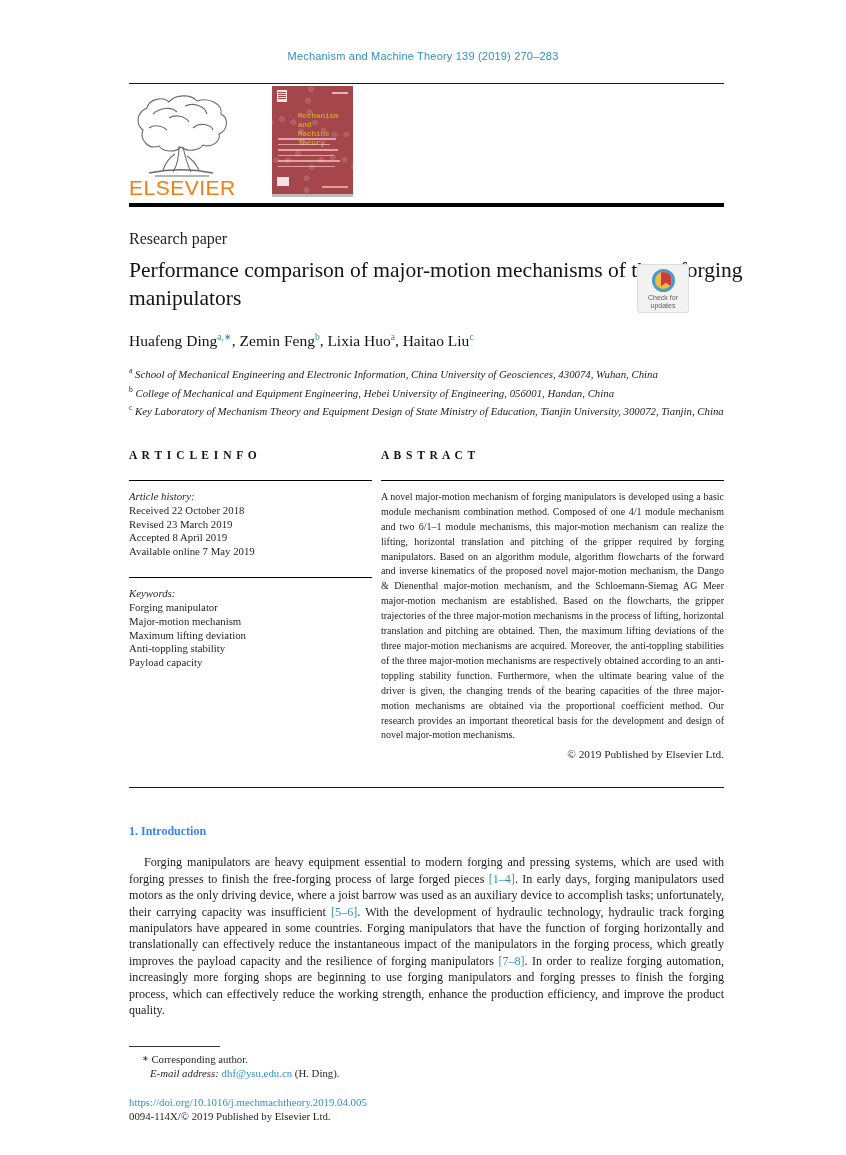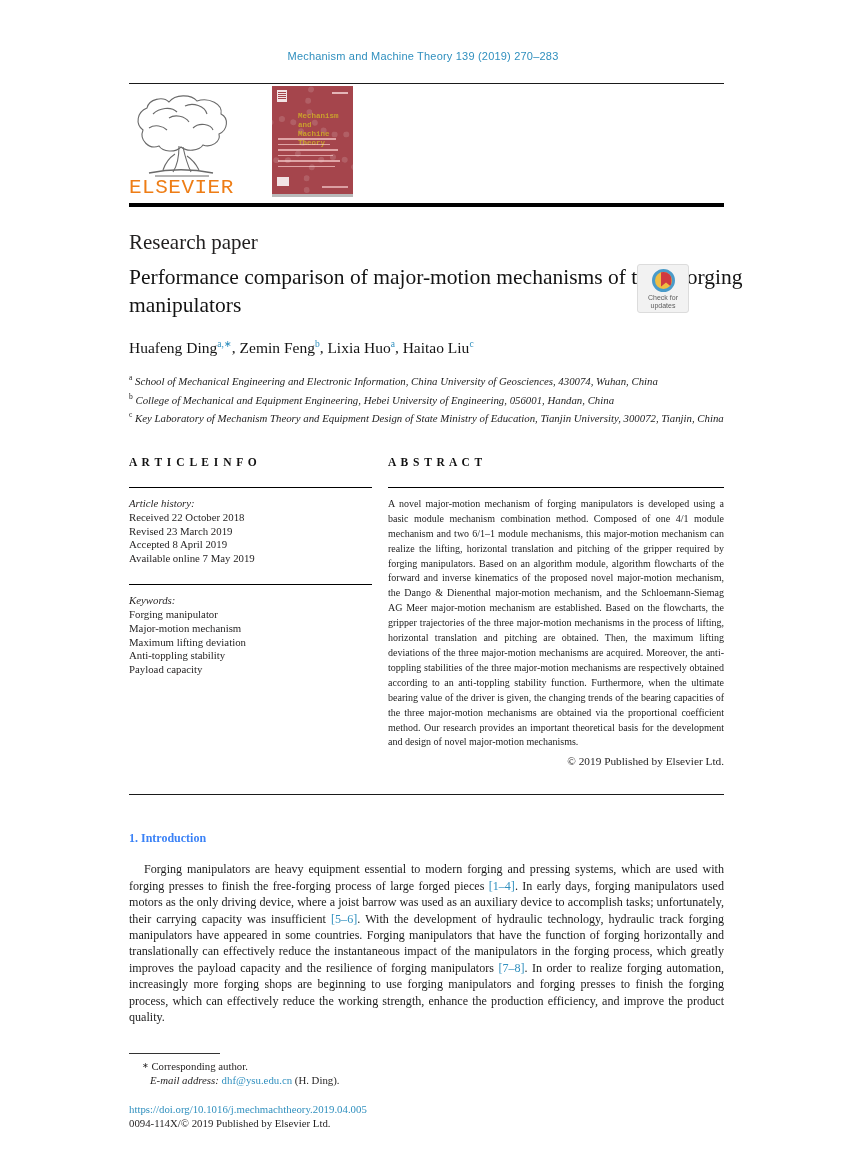--- a/index.html
+++ b/index.html
@@ -16,21 +16,21 @@
   .runhead { padding-top:50px; text-align:center; font-size:11px; letter-spacing:.2px; }
 
   .rule-thin  { margin:0 56px 0 63px; border-top:1px solid #1a1a1a; }
   .rule-thick { margin:0 56px 0 63px; border-top:4px solid #000; }
   .runhead-rule { margin-top:21px; }
 
   
   .band { margin:0 56px 0 63px; display:flex; align-items:stretch; height:112px; position:relative; }
   .logo-box { width:118px; padding-top:10px; display:flex; flex-direction:column; align-items:flex-start; }
   .logo-box svg { display:block; }
-  .elsevier-word { font-family:Liberation Mono, monospace; color:#ee7d15; font-size:21px; letter-spacing:.5px; margin-top:-2px; }
+  .elsevier-word { font-family:Liberation Sans, sans-serif; color:#ee7d15; font-size:21px; letter-spacing:.5px; margin-top:-2px; }
   .center-box { flex:1; background:#ececec; margin-top:10px; height:102px; text-align:center; padding-top:9px; }
   .contents-line { font-size:11.5px; }
   .journal-title { font-size:27px; margin-top:10px; letter-spacing:.3px; color:#111; }
   .homepage-line { font-size:11.5px; margin-top:13px; }
   .cover-gap { width:25px; }
   .cover {
     width:81px; height:111px; margin-top:2px; position:relative;
     background:#a5454c; overflow:hidden; border-bottom:3px solid #b9b9b9;
   }
   .cover .gear { position:absolute; border-radius:50%; border:6px dotted rgba(255,255,255,.14); }
@@ -42,21 +42,21 @@
   .cover-topline { position:absolute; right:5px; top:6px; width:16px; height:2px; background:rgba(255,230,230,.7); }
   .cover-title { position:absolute; left:6px; top:26px; font-family:Liberation Mono, monospace; font-weight:bold; font-size:7.5px; line-height:9px; color:#c9a02e;margin-left:20px; }
   .cover-lines { position:absolute; left:6px; top:52px; }
   .cover-lines div { height:1.5px; background:rgba(255,215,215,.65); margin-bottom:4px; }
   .cover-foot { position:absolute; left:5px; bottom:8px; width:12px; height:9px; background:rgba(255,255,255,.85); }
   .cover-vol { position:absolute; right:5px; bottom:6px; width:26px; height:2px; background:rgba(255,220,220,.6); }
   .band-rule { margin-top:7px; }
 
   
   .head-wrap { margin:0 56px 0 63px; position:relative; }
-  .type-label { margin-top:23px; font-size:21px; }
+  .type-label { margin-top:23px; font-size:16px; }
   .paper-title { margin-top:9px; font-size:21.5px; line-height:27.5px; width:640px; color:#131313; }
   .badge {
     position:absolute; right:35px; top:34px; width:52px; height:49px;
     background:#f2f2f2; border:1px solid #dcdcdc; border-radius:3px;
     display:flex; flex-direction:column; align-items:center; cursor:pointer;
   }
   .badge-circle {
     margin-top:4px; width:23px; height:23px; border-radius:50%;
     background:#f0bd42; border:3px solid #4a9bc9; position:relative; overflow:hidden;
   }
@@ -68,21 +68,21 @@
 
   .authors { margin-top:19px; font-size:15.5px; color:#131313; }
   .authors sup { font-size:9.5px; }
   .author:last-child .comma { display:none; }
   .affils { margin-top:13px; font-style:italic; font-size:10.8px; line-height:15px; color:#222; }
   .affils sup { font-style:normal; font-size:7.5px; }
 
   
   .cols { display:flex; margin:30px 56px 0 63px; }
   .col-info { width:243px; flex:none; }
-  .col-abs  { flex:1; margin-left:16px; }
+  .col-abs  { flex:1; margin-left:9px; }
   .sec-head { font-size:11.5px; font-weight:bold; letter-spacing:1px; padding-bottom:19px; border-bottom:1.5px solid #000; color:#111; }
   .hist-label, .kw-label { font-style:italic; font-size:10.8px; margin-top:9px; }
   .hist-list, .kw-list { font-size:10.8px; line-height:13.6px; margin-top:2px; }
   .hist-block { border-bottom:1.5px solid #000; padding-bottom:19px; }
   .abs-text { margin-top:9px; font-size:10px; line-height:14.9px; text-align:justify; color:#1c1c1c; }
   .abs-copy { margin-top:5px; text-align:right; font-size:11.3px; }
   .cols-rule { margin-top:27px; }
 
   
   .intro { margin:0 56px 0 63px; }

